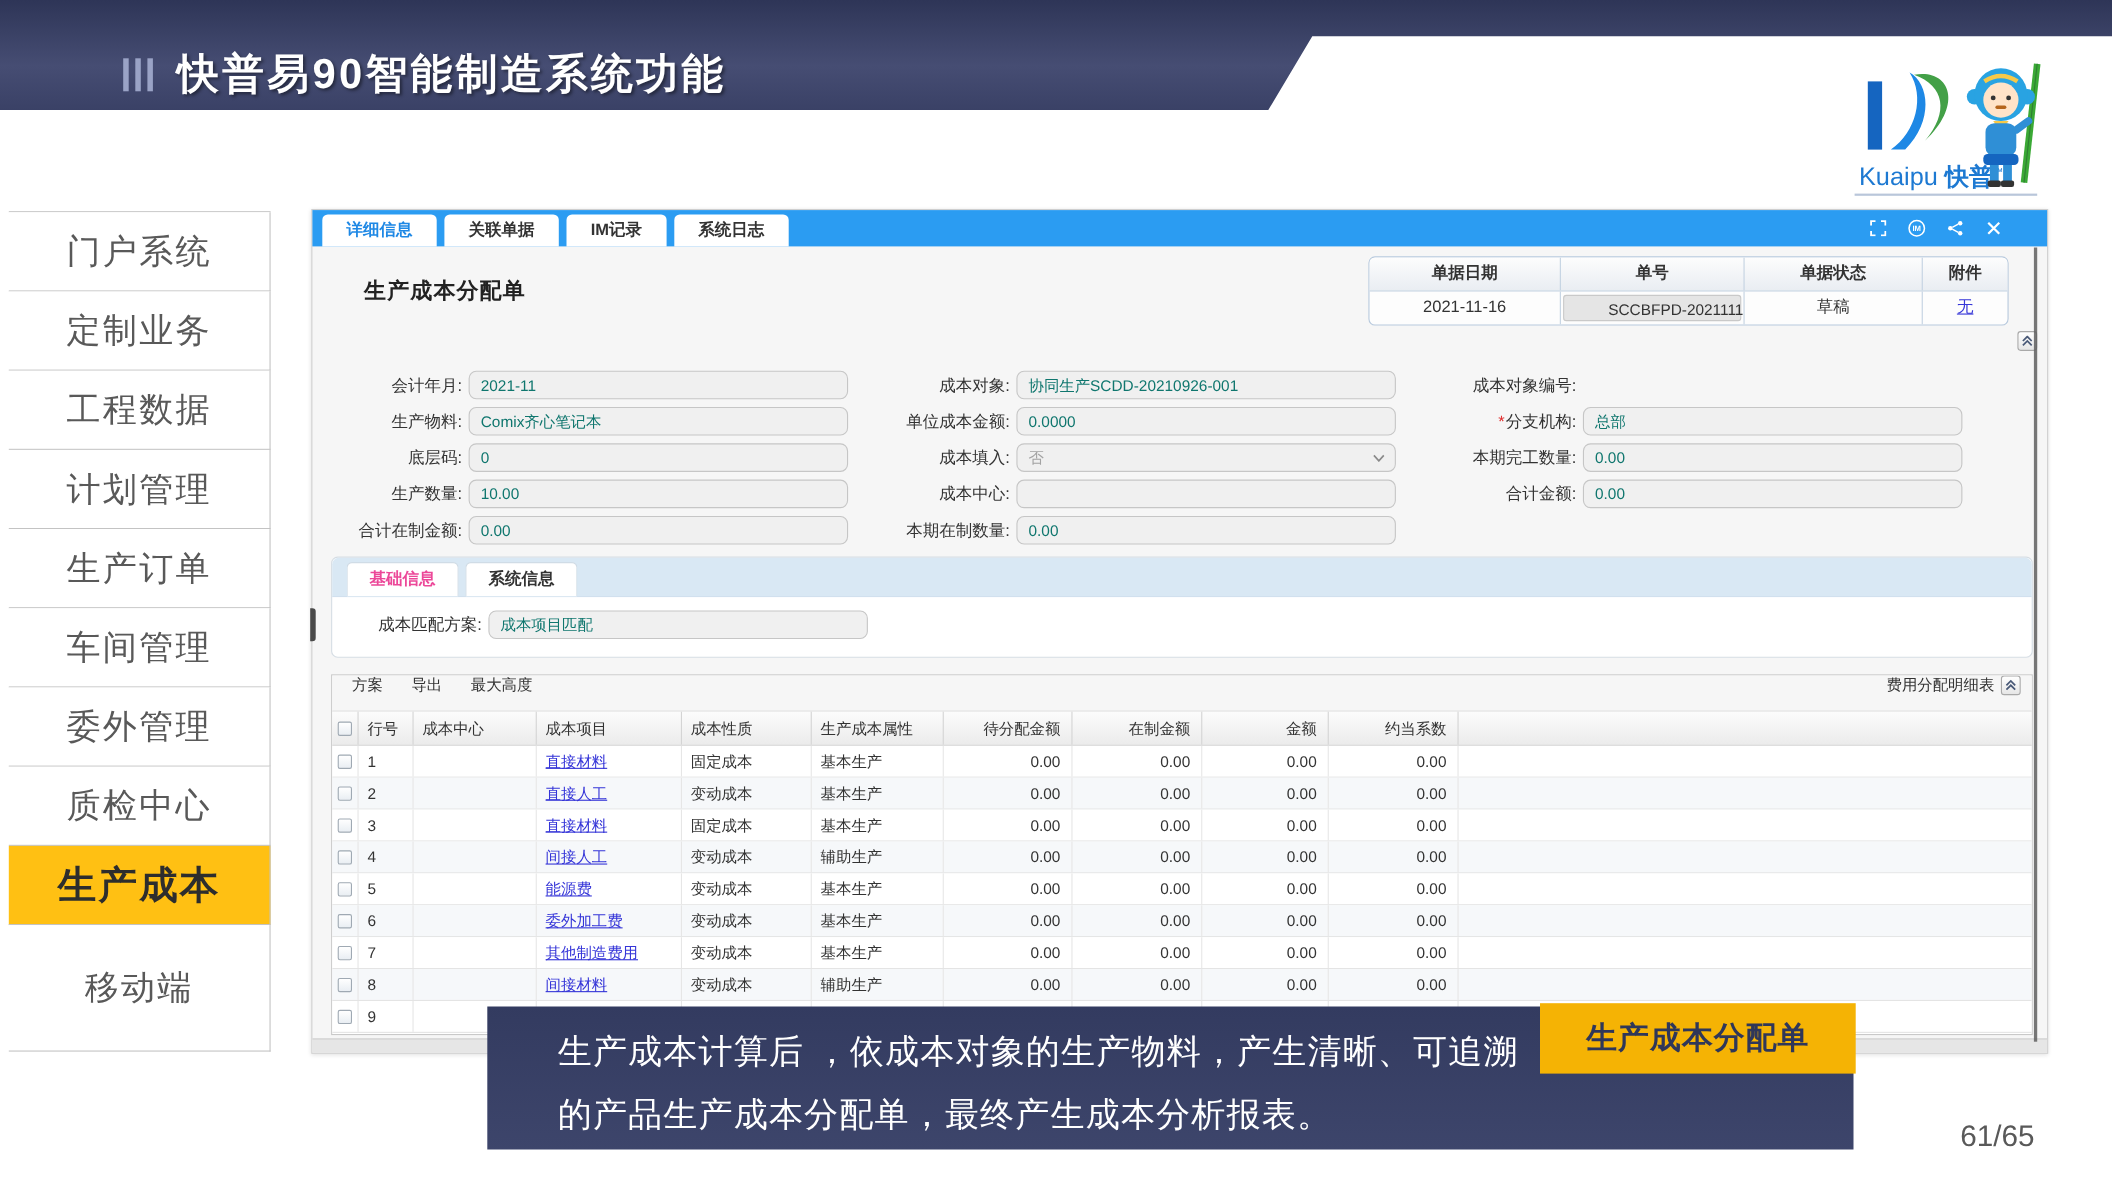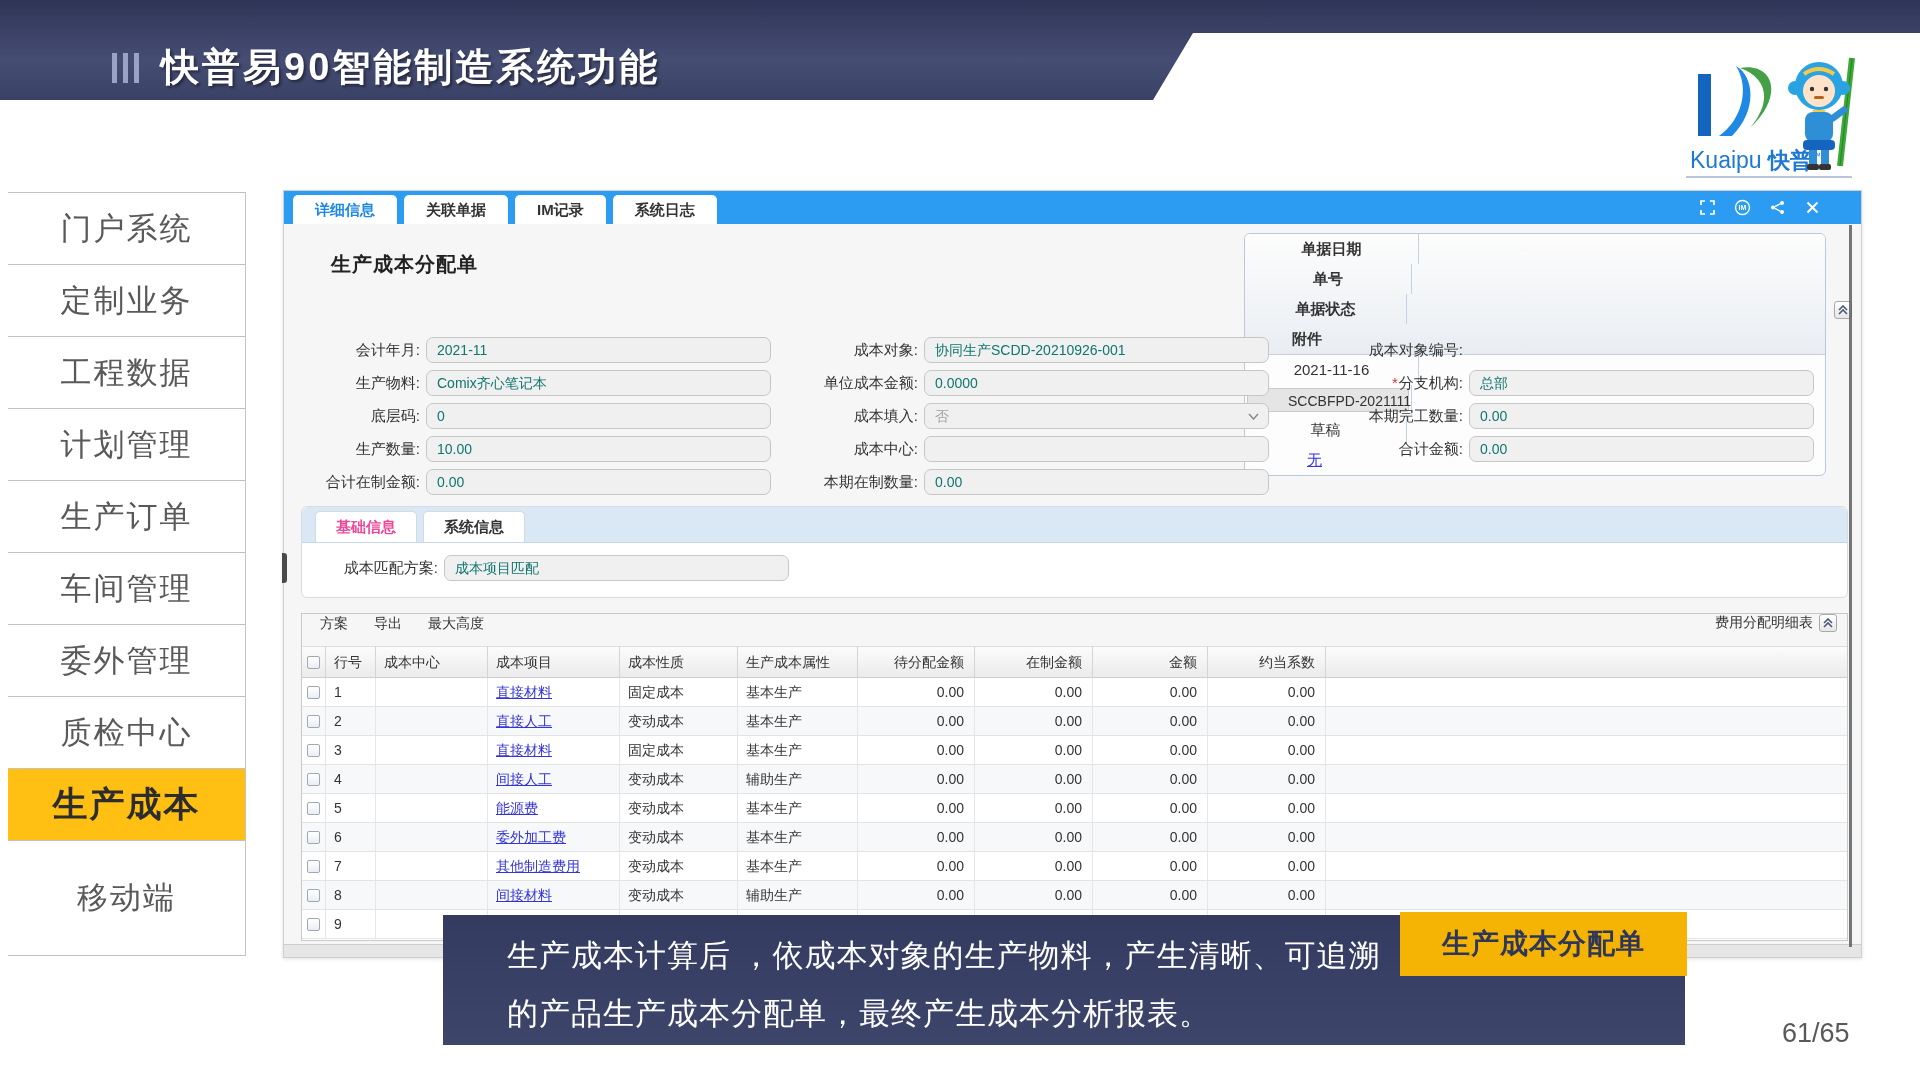--- a/index.html
+++ b/index.html
@@ -44,38 +44,38 @@
     font-size:15px; font-weight:bold; color:#333; cursor:pointer; white-space:nowrap; }
   .tab.active { color:#1e88e5; }
   .win-icons { position:absolute; right:40px; top:0; height:33px; display:flex; align-items:center; gap:17px; }
   .win-icons .wicon { width:18px; height:18px; display:flex; align-items:center; justify-content:center; cursor:pointer; }
 
   .doc-title { position:absolute; left:47px; top:60px; font-size:20px; font-weight:bold; color:#222; letter-spacing:1px; }
 
   
   .info-table { position:absolute; left:960px; top:42px; width:582px; border:1px solid #b7c9dd;
     border-radius:6px; overflow:hidden; background:#fdfdfd; }
-  .info-row { display:flex;flex-direction:column; }
+  .info-row { display:flex; }
   .info-row.head { background:linear-gradient(180deg,#fdfdfd,#e9edf2); border-bottom:1px solid #c3d2e2; }
   .info-cell { height:30px; line-height:30px; text-align:center; font-size:15px; color:#333;
     border-right:1px solid #c3d2e2; overflow:hidden; white-space:nowrap; }
   .info-row.head .info-cell { font-weight:bold; }
-  .info-cell:last-child { border-right:none;text-align:right; }
+  .info-cell:last-child { border-right:none; }
   .ic1{width:174px;} .ic2{width:167px;} .ic3{width:162px;} .ic4{width:77px;}
   .info-cell .cellbox { display:block; margin:3px 2px; height:24px; line-height:24px; background:#e5e5e5;
     border:1px solid #c9c9c9; border-radius:3px; font-size:14px;padding-left:40px; }
   .link { color:#3535d8; text-decoration:underline; cursor:pointer; }
 
   .collapse-btn { position:absolute; width:18px; height:18px; border:1px solid #a9a9a9; border-radius:3px;
     background:linear-gradient(#ffffff,#e6e6e6); display:flex; align-items:center; justify-content:center; cursor:pointer; }
   .collapse-top { left:1550px; top:110px; }
 
   
   .fcol { position:absolute; top:146px; }
-  .fcol1 { left:2px; }  .fcol2 { left:500px; } .fcol3 { left:1045px; }
+  .fcol1 { left:2px; }  .fcol2 { left:500px; } .fcol3 { left:1015px; }
   .frow { display:flex; align-items:center; height:26px; margin-bottom:7px; }
   .flabel { width:134px; text-align:right; font-size:15px; color:#333; white-space:nowrap; }
   .flabel .req { color:#e03030; margin-right:1px; }
   .finput { position:relative; margin-left:6px; width:345px; height:26px; background:#f0f0f0;
     border:1px solid #c6c6c6; border-radius:7px; line-height:24px; padding:0 10px;
     font-size:14px; color:#0f766e; white-space:nowrap; overflow:hidden; }
   .finput.muted { color:#a3a3a3; }
   .finput .dd { position:absolute; right:9px; top:9px; }
 
   

